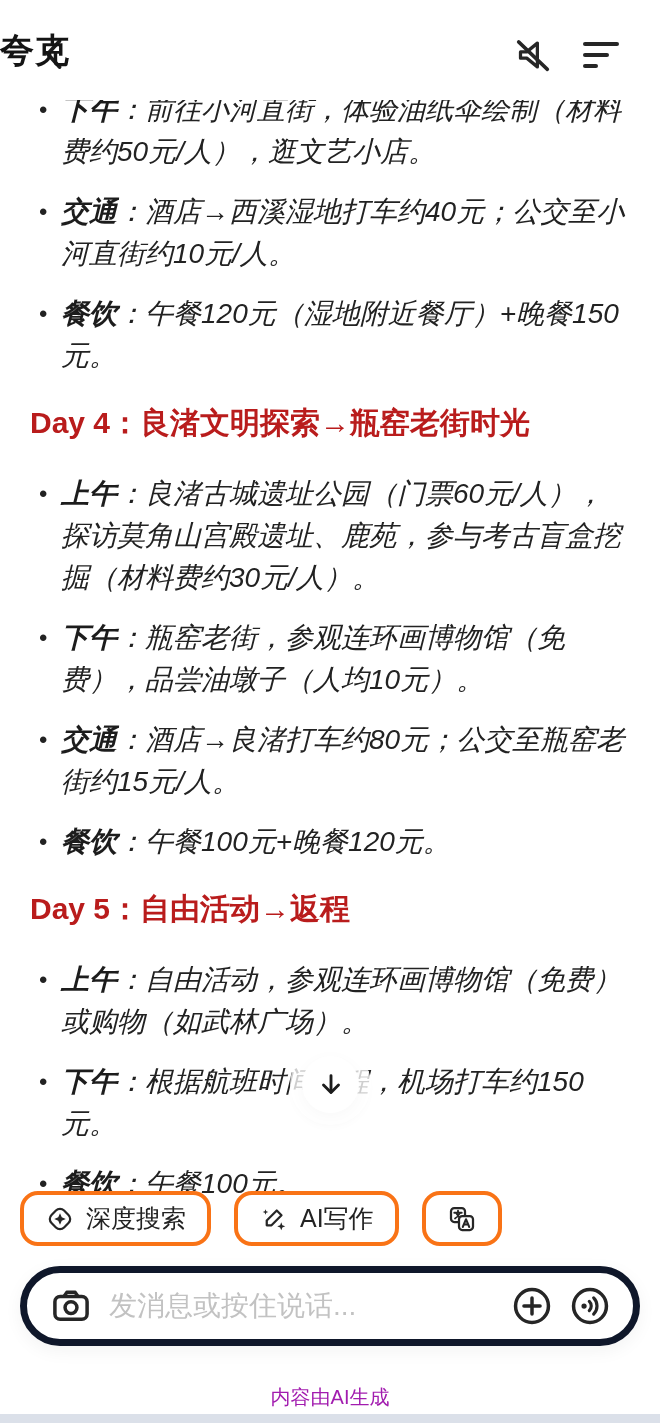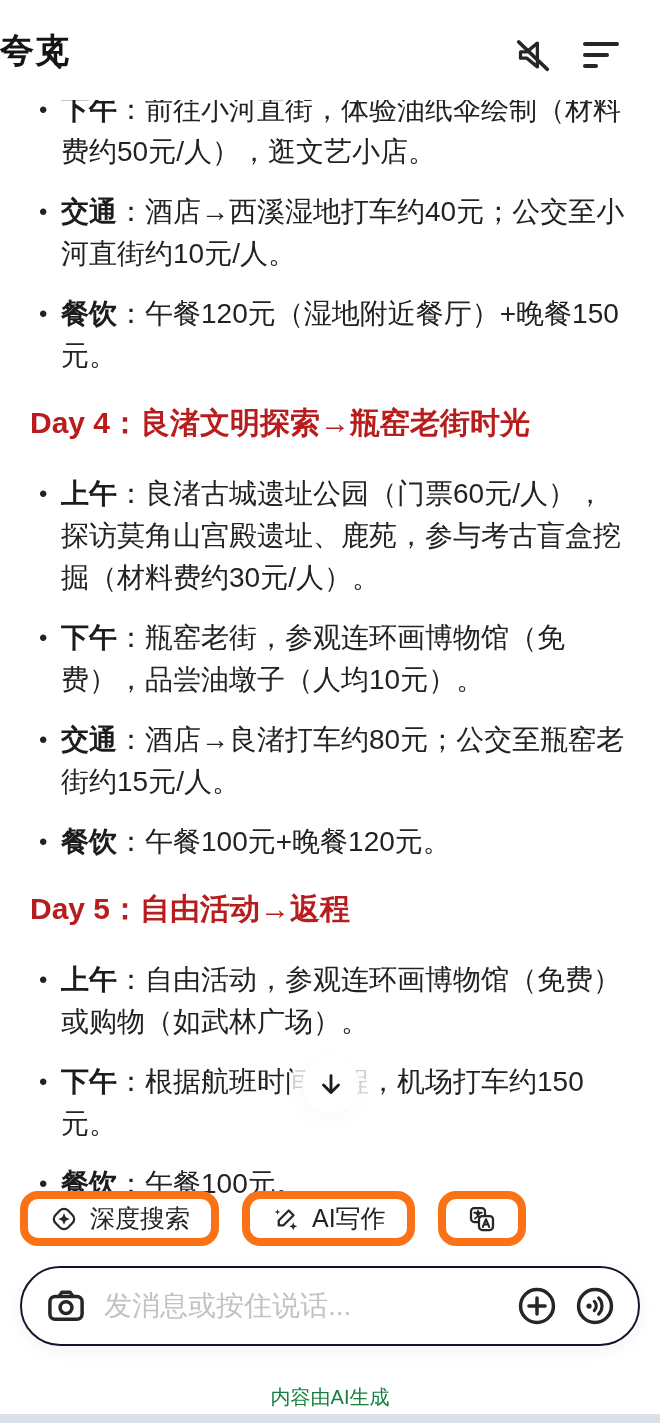--- a/index.html
+++ b/index.html
@@ -17,46 +17,46 @@
   .menu-lines { display:flex; flex-direction:column; gap:7px; }
   .menu-lines i { display:block; height:4px; background:#262626; border-radius:2px; }
   .menu-lines i:nth-child(1){ width:36px; }
   .menu-lines i:nth-child(2){ width:26px; }
   .menu-lines i:nth-child(3){ width:15px; }
 
   
   .content { position:absolute; top:89px; left:0; width:660px; padding:0 30px; z-index:5; color:#222; }
   .bullet { display:flex; padding-left:9px; margin-bottom:18px; font-size:28px; line-height:42px; color:#222; }
   .dot { width:22px; flex:none; font-size:24px; color:#222; }
-  .btxt { flex:1; }
+  .btxt { flex:1;font-style:italic; }
   .bl { font-weight:700; color:#1c1c1c; }
   .day-heading { font-size:30px; line-height:44px; font-weight:700; color:#b91c1c; margin:24px 0 28px 0; }
 
   
   .scroll-down { position:absolute; left:302px; top:1056px; width:57px; height:57px; border-radius:50%;
     background:#ffffff; z-index:18; display:flex; align-items:center; justify-content:center; border:none;
     box-shadow:0 0 0 12px rgba(255,255,255,.78), 0 4px 16px rgba(0,0,0,.13); }
 
   
   .chips { position:absolute; top:1191px; left:20px; width:700px; display:flex; gap:23px; z-index:22; }
   .chip { flex:none; height:55px; display:inline-flex; align-items:center; gap:11px; padding:0 21px;
-    background:#fff; border:8px solid #f97316; border-radius:18px; font-size:25px; color:#232323; }
+    background:#fff; border:4px solid #f97316; border-radius:18px; font-size:25px; color:#232323; }
   .chip .cicon { display:flex; width:30px; height:30px; }
 
   
   .inputbar { position:absolute; top:1266px; left:20px; width:620px; height:80px; background:#fff;
-    border:2px solid #0f172a; border-radius:40px; box-shadow:0 5px 18px rgba(0,0,0,.05);
+    border:7px solid #0f172a; border-radius:40px; box-shadow:0 5px 18px rgba(0,0,0,.05);
     display:flex; align-items:center; padding:0 22px; gap:16px; z-index:22; }
   .inputbar .cam { width:44px; height:44px; display:flex; align-items:center; justify-content:center; }
   .msg-input { flex:1; border:none; outline:none; font-size:28px; color:#333; background:transparent; font-family:inherit; }
   .msg-input::placeholder { color:#c2c2c2; }
   .round-ic { width:42px; height:42px; display:flex; align-items:center; justify-content:center; }
 
   
-  .ai-note { position:absolute; top:1384px; left:0; width:660px; text-align:center; font-size:20px; color:#15803d; z-index:22; }
+  .ai-note { position:absolute; top:1384px; left:0; width:660px; text-align:center; font-size:20px; color:#a21caf; z-index:22; }
   .home-strip { position:absolute; left:0; bottom:0; width:660px; height:9px; background:#dbe0e9; z-index:25; }
 
   svg { display:block; }
 </style>
 </head>
 <body>
 
 <div class="screen">
 
   <main class="content">

